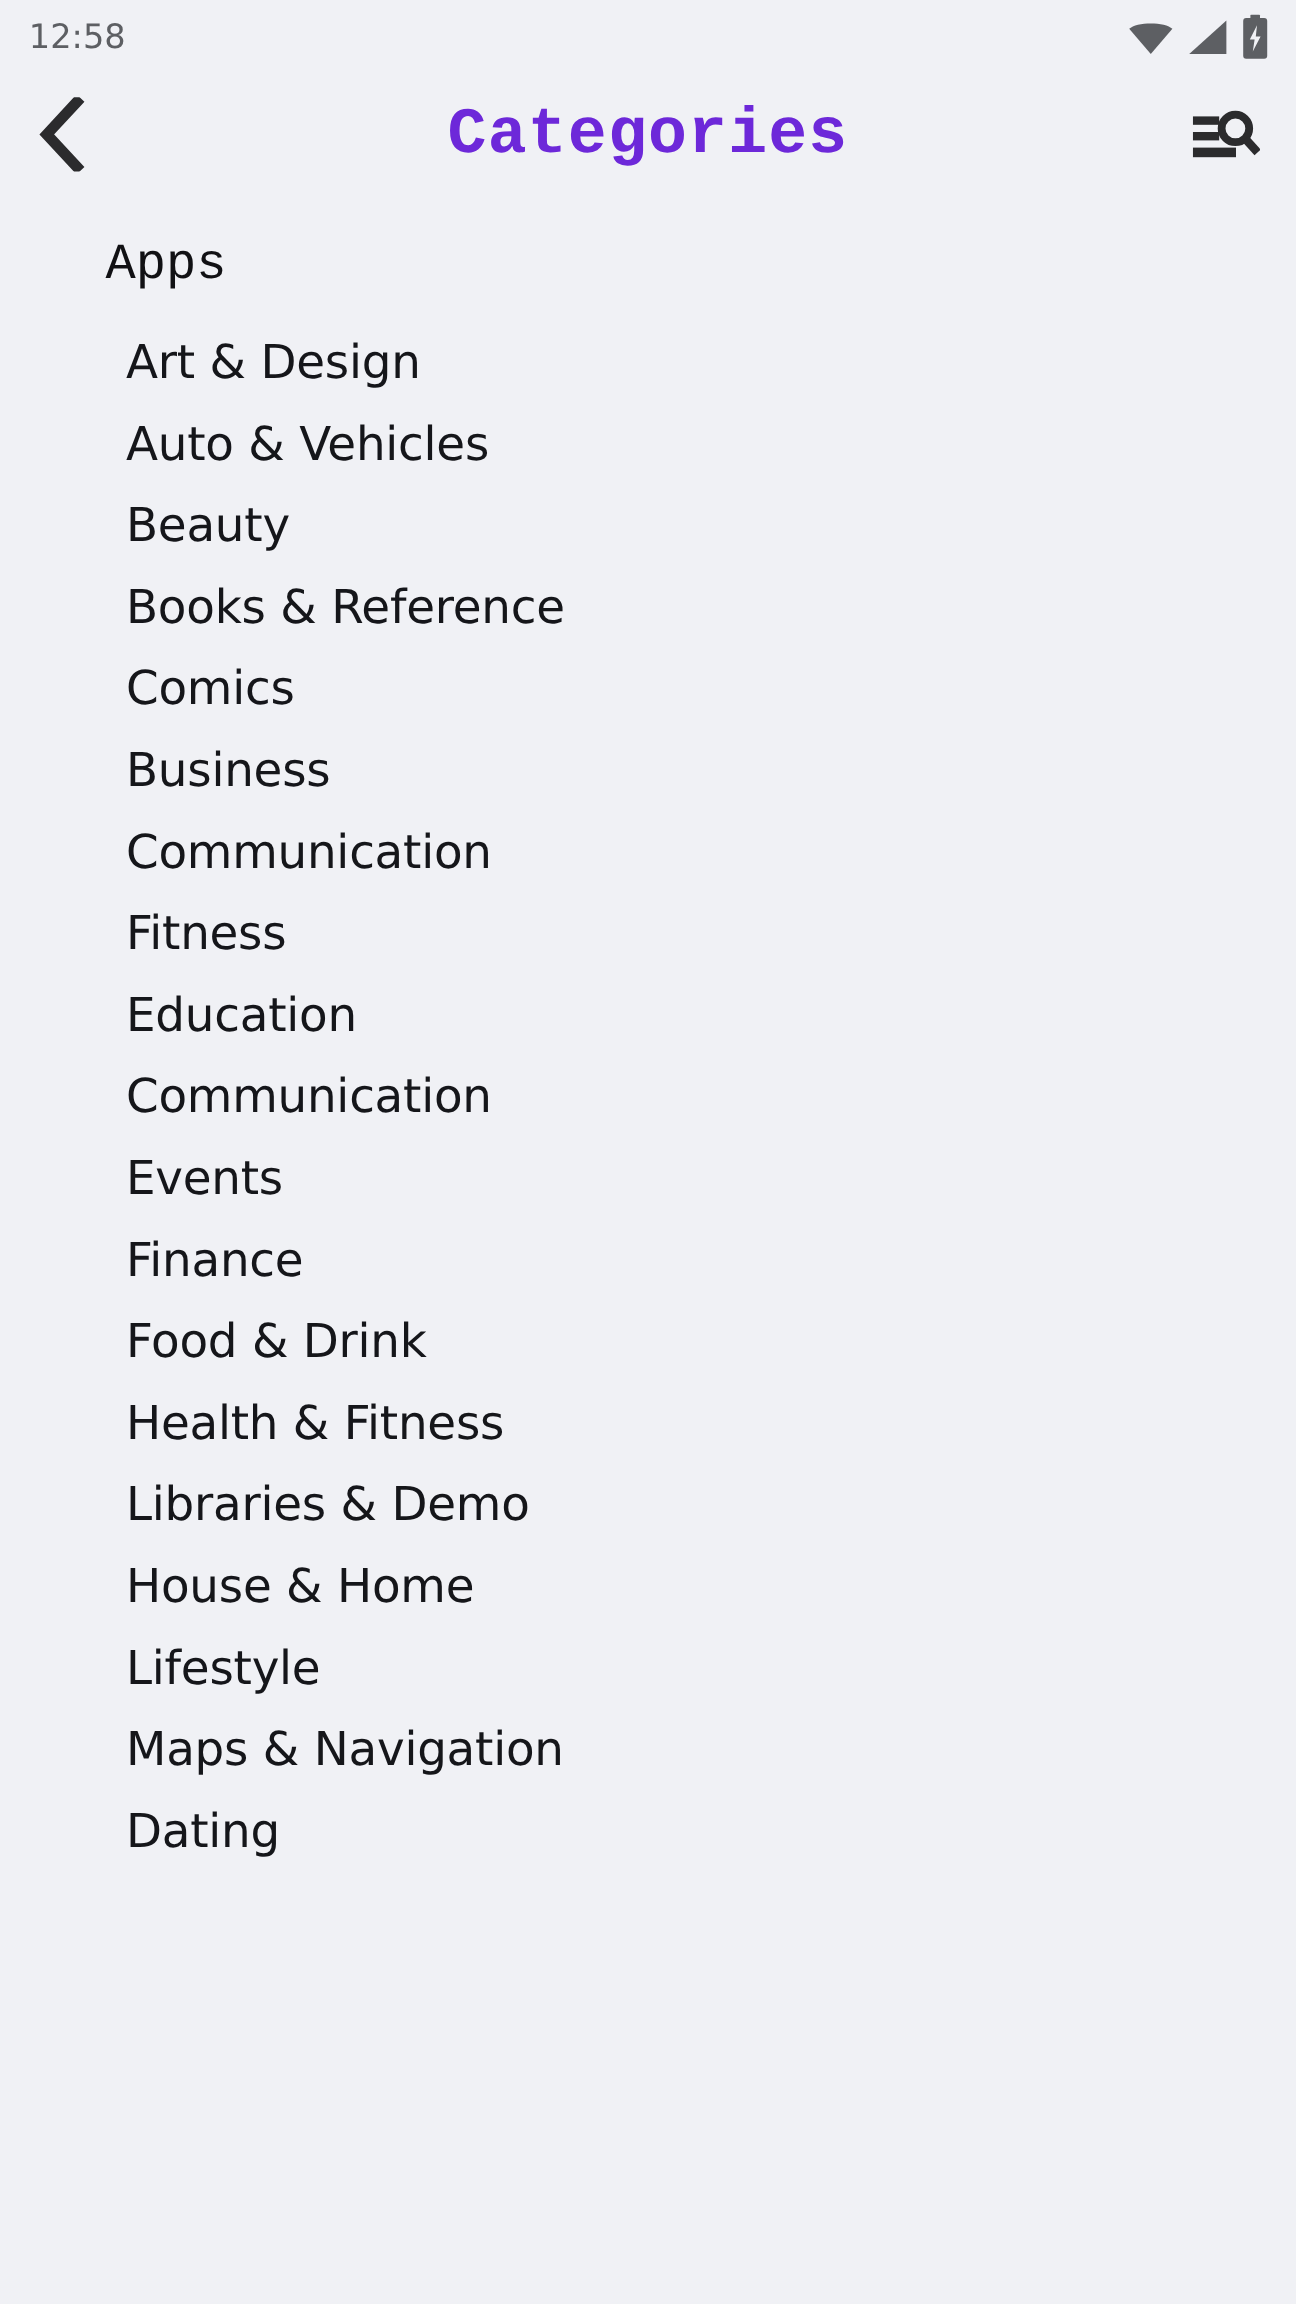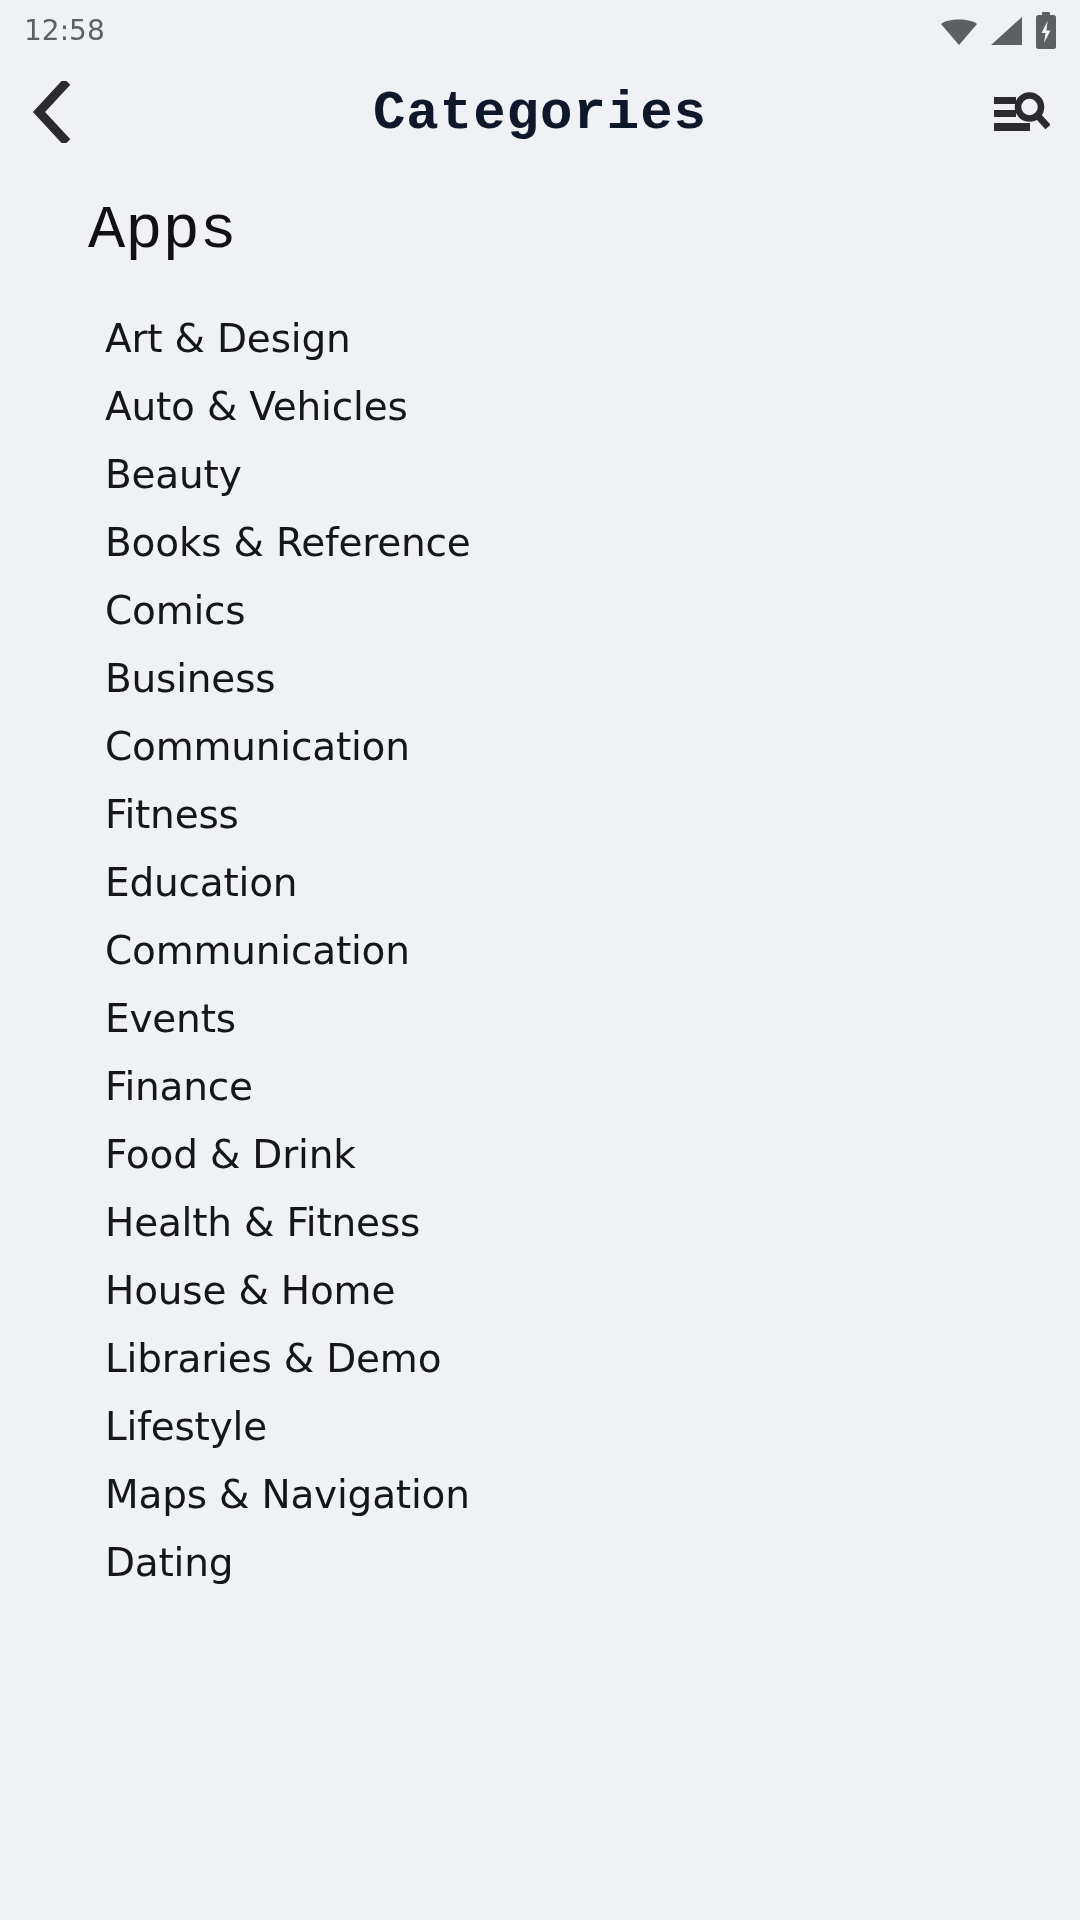--- a/index.html
+++ b/index.html
@@ -61,21 +61,21 @@
     justify-content: center;
     cursor: pointer;
   }
 
   .app-title {
     width: 100%;
     text-align: center;
     font-family: "Liberation Mono", "DejaVu Sans Mono", monospace;
     font-weight: bold;
     font-size: 54px;
-    color: #0f172a;
+    color: #6d28d9;
     letter-spacing: 1px;
     line-height: 1;
   }
 
   .filter-search-button {
     position: absolute;
     right: 8px;
     top: 50%;
     transform: translateY(-50%);
     width: 100px;
@@ -86,25 +86,25 @@
     cursor: pointer;
   }
 
   
   .content {
     padding-top: 34px;
   }
 
   .section-header {
     font-family: "Liberation Mono", "DejaVu Sans Mono", monospace;
-    font-size: 62px;
+    font-size: 42px;
     color: #111114;
     padding-left: 88px;
     line-height: 1;
-    margin-bottom: 42px;
+    margin-bottom: 26px;
   }
 
   .category-list {
     list-style: none;
   }
 
   .category-item {
     height: 68px;
     display: flex;
     align-items: center;
@@ -214,26 +214,26 @@
     <li class="category-item">
       <span class="category-label">Finance</span>
     </li>
     <li class="category-item">
       <span class="category-label">Food &amp; Drink</span>
     </li>
     <li class="category-item">
       <span class="category-label">Health &amp; Fitness</span>
     </li>
     <li class="category-item">
+      <span class="category-label">Libraries &amp; Demo</span>
+    </li>
+    <li class="category-item">
       <span class="category-label">House &amp; Home</span>
     </li>
     <li class="category-item">
-      <span class="category-label">Libraries &amp; Demo</span>
-    </li>
-    <li class="category-item">
       <span class="category-label">Lifestyle</span>
     </li>
     <li class="category-item">
       <span class="category-label">Maps &amp; Navigation</span>
     </li>
     <li class="category-item">
       <span class="category-label">Dating</span>
     </li>
   </ul>
 

